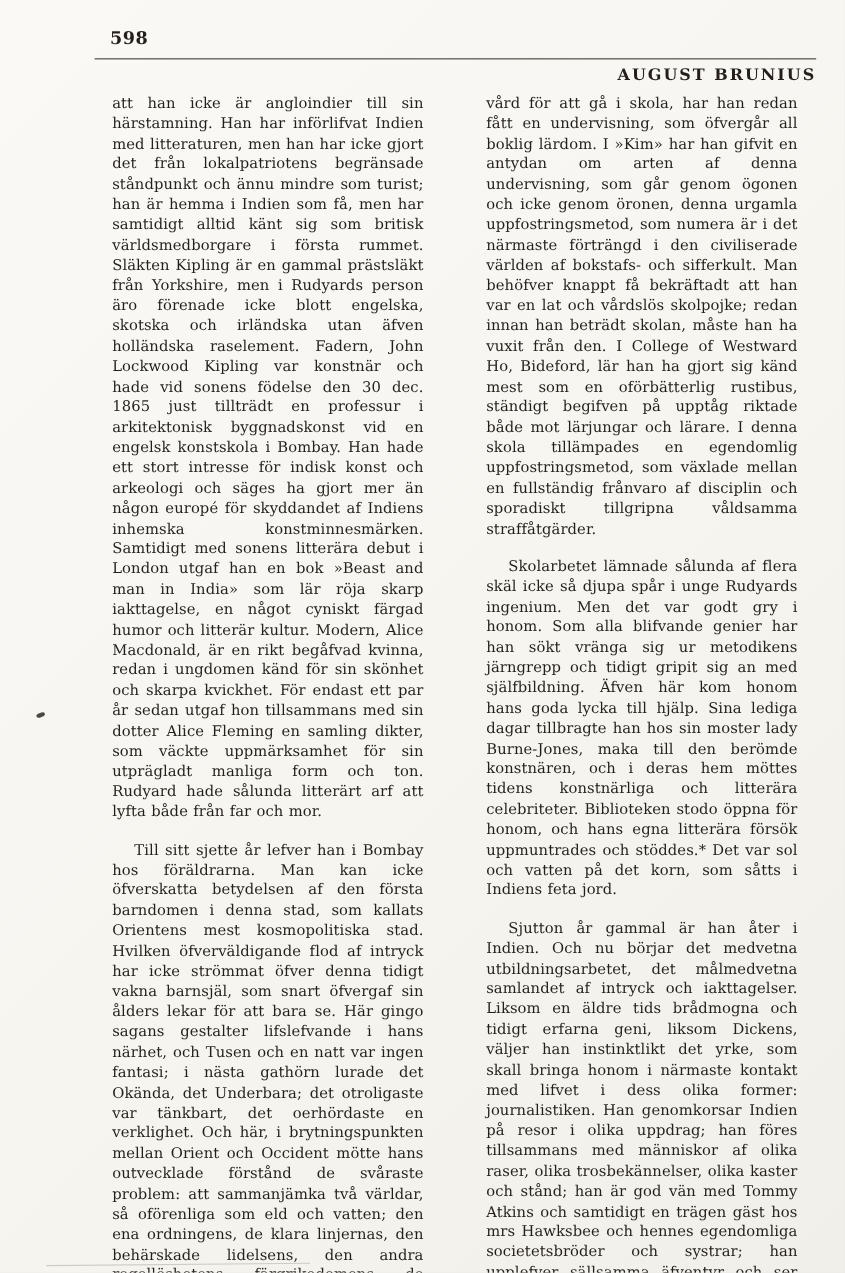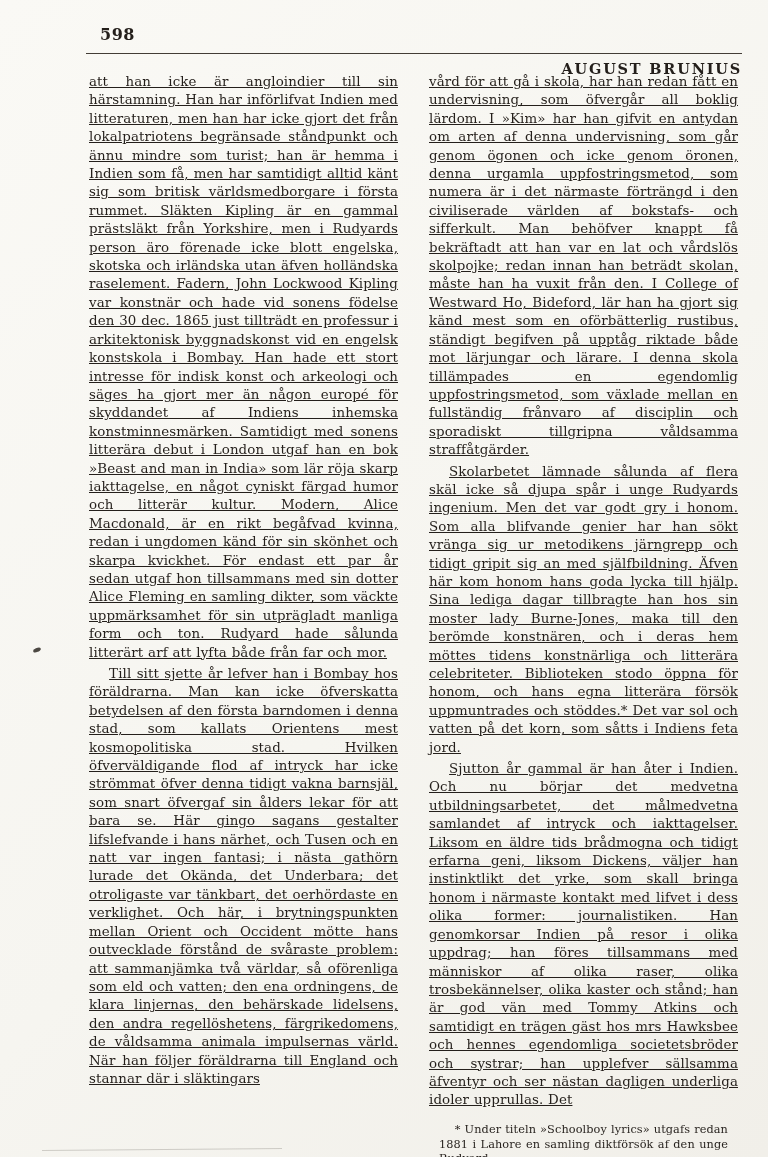--- a/index.html
+++ b/index.html
@@ -50,28 +50,27 @@
   }
   .columns {
     display: flex;
     gap: 25px;
   }
   .column {
     width: 315px;
     flex: 0 0 315px;
   }
   .para {
-    margin: 3px;
+    margin: 16px;
     font-size: 13.4px;
     line-height: 18.4px;
     text-align: justify;
     text-indent: 1.5em;
     letter-spacing: 0.1px;
     word-spacing: 0.4px;
-    text-decoration: underline;
   }
   .para.continuation {
     text-indent: 0;
   }
   .footnote {
     margin-top: 13px;
   }
   .footnote-text {
     margin: 13px;
     font-size: 11.3px;

